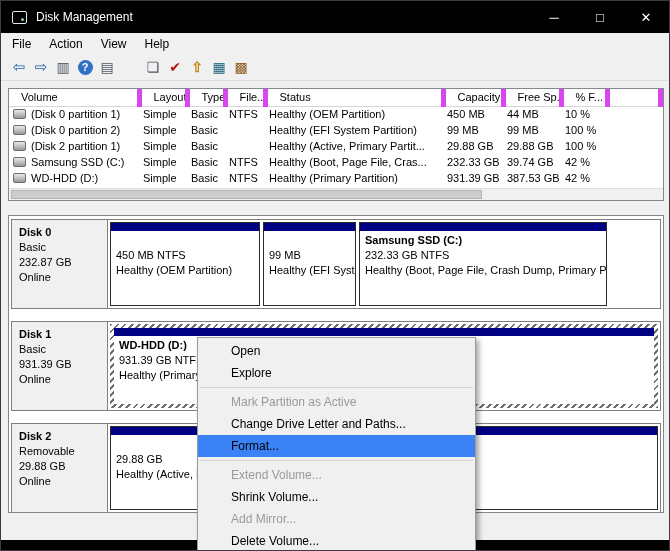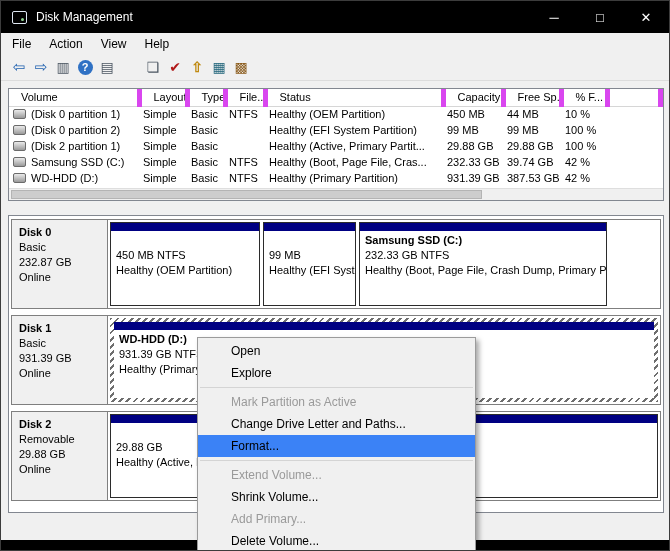--- a/index.html
+++ b/index.html
@@ -48,21 +48,21 @@
   .drv { display:inline-block; width:13px; height:10px; margin-right:5px; vertical-align:-1px;
          background:linear-gradient(#eaeaea,#9a9a9a); border:1px solid #6b6b6b; border-radius:2px; }
   .hscroll { position:absolute; left:0; right:0; bottom:0; height:12px; background:#f0f0f0;
              border-top:1px solid #dedede; }
   .hthumb { position:absolute; left:2px; top:1px; height:9px; width:72%; background:#cdcdcd;
             border:1px solid #b4b4b4; }
 
   
   .graph-panel { position:absolute; left:7px; top:214px; width:656px; height:298px;
                  background:#fff; border:1px solid #828790; padding:3px 2px; overflow:hidden; }
-  .disk-row { display:flex; height:90px; margin-bottom:6px; border:1px solid #7f7f7f; }
+  .disk-row { display:flex; height:90px; margin-bottom:12px; border:1px solid #7f7f7f; }
   .disk-label { width:96px; flex:none; background:#f0f0f0; border-right:1px solid #7f7f7f;
                 padding:5px 7px; font-size:11px; line-height:15px; }
   .disk-label .dname { font-weight:bold; }
   .part-area { flex:1; position:relative; padding:2px; display:flex; gap:3px; background:#fff; }
   .partition { border:1px solid #2b2b2b; background:#fff; display:flex; flex-direction:column; overflow:hidden; }
   .part-strip { height:8px; background:#000082; flex:none; }
   .part-body { padding:2px 5px; font-size:11px; line-height:15px; white-space:nowrap; overflow:hidden; }
   .part-title { font-weight:bold; min-height:15px; }
   .w-p1 { width:150px; flex:none; }
   .w-p2 { width:93px; flex:none; }
@@ -310,17 +310,17 @@
   <div class="context-menu">
     <div class="cm-item">Open</div>
     <div class="cm-item">Explore</div>
     <div class="cm-sep"></div>
     <div class="cm-item disabled">Mark Partition as Active</div>
     <div class="cm-item">Change Drive Letter and Paths...</div>
     <div class="cm-item highlight">Format...</div>
     <div class="cm-sep"></div>
     <div class="cm-item disabled">Extend Volume...</div>
     <div class="cm-item">Shrink Volume...</div>
-    <div class="cm-item disabled">Add Primary...</div>
+    <div class="cm-item disabled">Add Mirror...</div>
     <div class="cm-item">Delete Volume...</div>
   </div>
 
 </div>
 
 </body></html>

